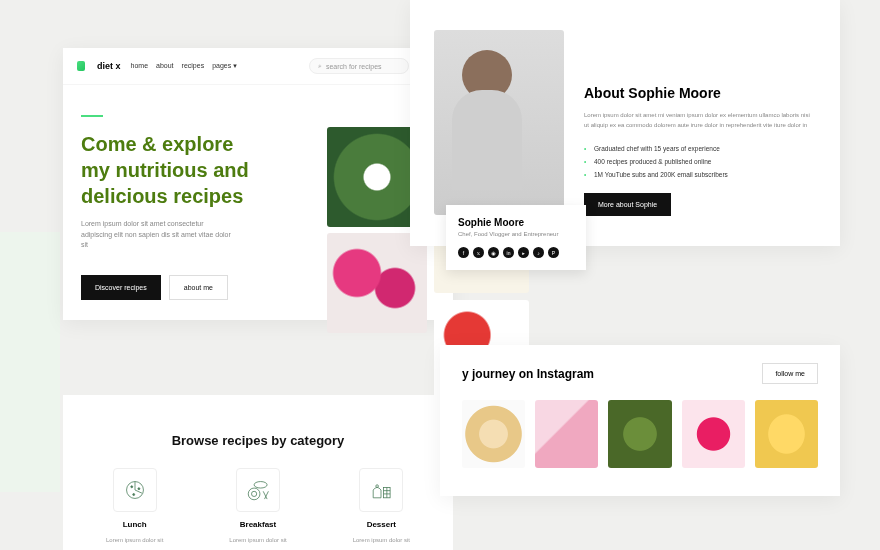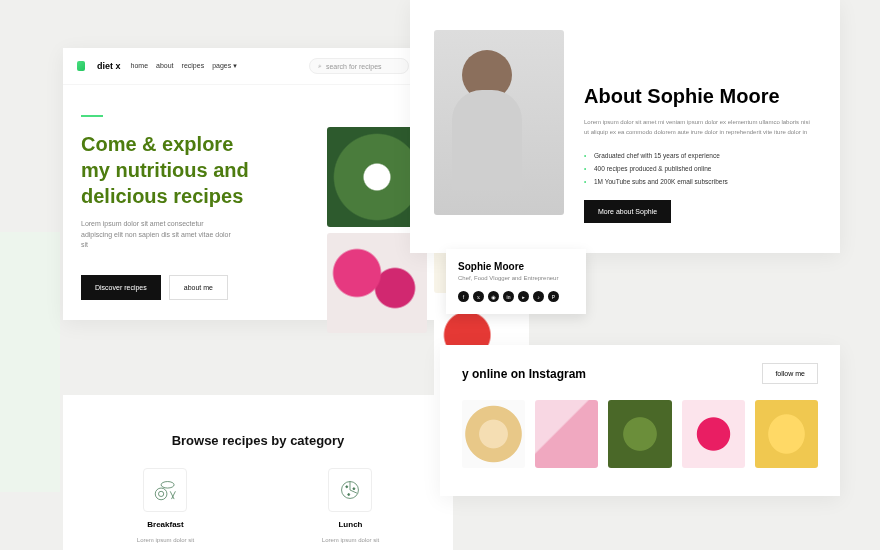--- a/index.html
+++ b/index.html
@@ -33,27 +33,27 @@
 .cat-icon { width: 44px; height: 44px; border: 1px solid #eee; border-radius: 4px; display: flex; align-items: center; justify-content: center; }
 .cat-icon svg { width: 26px; height: 26px; stroke: #4a7c59; fill: none; stroke-width: 1.2; }
 .cat-label { font-size: 8px; font-weight: 700; }
 .cat-sub { font-size: 6px; color: #999; }
 
 
 .card2 { position: absolute; right: 40px; top: 0; width: 430px; background: #fff; box-shadow: 0 4px 20px rgba(0,0,0,0.06); padding: 30px 28px 30px 24px; display: flex; gap: 20px; }
 .portrait { width: 130px; height: 185px; background: linear-gradient(#ddd,#ccc); border-radius: 3px; position: relative; flex-shrink: 0; overflow: hidden; }
 .portrait::before { content:''; position:absolute; left:28px; top:20px; width:50px; height:50px; background:#8b6f5c; border-radius:50%; }
 .portrait::after { content:''; position:absolute; left:18px; top:60px; width:70px; height:100px; background:#cfcfcf; border-radius:30px 30px 0 0; }
-.profile-card { position: absolute; left: 12px; top: 175px; width: 140px; background: #fff; box-shadow: 0 4px 12px rgba(0,0,0,0.1); padding: 12px; margin-top: 44px; }
+.profile-card { position: absolute; left: 12px; top: 175px; width: 140px; background: #fff; box-shadow: 0 4px 12px rgba(0,0,0,0.1); padding: 12px; }
 .profile-name { font-size: 10px; font-weight: 700; }
 .profile-role { font-size: 6px; color: #888; margin-top: 3px; }
 .socials { display: flex; gap: 4px; margin-top: 10px; }
 .social { width: 11px; height: 11px; background: #111; border-radius: 50%; display: flex; align-items: center; justify-content: center; color: #fff; font-size: 5px; cursor: pointer; }
 .about { flex: 1; padding-top: 55px; }
-.about h3 { font-size: 20px; font-weight: 700; margin-bottom: 10px; }
+.about h3 { font-size: 14px; font-weight: 700; margin-bottom: 10px; }
 .about-text { font-size: 6px; color: #888; line-height: 1.6; margin-bottom: 12px; }
 .bullets { list-style: none; }
 .bullets li { font-size: 6.5px; color: #333; padding: 3px 0 3px 10px; position: relative; }
 .bullets li::before { content: '•'; position: absolute; left: 0; color: #4ade80; }
 .about .btn-dark { margin-top: 12px; }
 
 
 .card3 { position: absolute; right: 40px; top: 345px; width: 400px; background: #fff; box-shadow: 0 4px 20px rgba(0,0,0,0.06); padding: 18px 22px 28px; }
 .card3-head { display: flex; align-items: center; justify-content: space-between; margin-bottom: 16px; }
 .card3-head h3 { font-size: 12px; font-weight: 700; }
@@ -111,43 +111,55 @@
       <div class="food-img f-smoothie" style="width:100px;height:100px;"></div>
     </div>
     <div class="food-tall f-orange"></div>
     <div class="food-tall f-strawberry" style="top:215px;height:100px;"></div>
   </div>
 </div>
 
 <div class="browse-section">
   <h2>Browse recipes by category</h2>
   <div class="categories">
+    <div class="cat">
+      <div class="cat-icon">
+          <svg viewBox="0 0 40 40">
+            <circle cx="20" cy="20" r="13"></circle>
+            <path d="M20 7 L20 20 L31 25"></path>
+            <circle cx="15" cy="15" r="1.5" fill="#4a7c59"></circle>
+            <circle cx="26" cy="18" r="1.5" fill="#4a7c59"></circle>
+            <circle cx="18" cy="27" r="1.5" fill="#4a7c59"></circle>
+          </svg>
+        </div>
+      <div class="cat-label">Lunch</div>
+      <div class="cat-sub">Lorem ipsum dolor sit</div>
+    </div>
     <div class="cat">
       <div class="cat-icon">
           <svg viewBox="0 0 40 40">
             <ellipse cx="24" cy="12" rx="10" ry="5"></ellipse>
             <circle cx="14" cy="26" r="9"></circle>
             <circle cx="14" cy="26" r="4"></circle>
             <path d="M28 22 l6 12 M36 22 l-6 12"></path>
           </svg>
         </div>
       <div class="cat-label">Breakfast</div>
       <div class="cat-sub">Lorem ipsum dolor sit</div>
     </div>
     <div class="cat">
       <div class="cat-icon">
           <svg viewBox="0 0 40 40">
-            <circle cx="20" cy="20" r="13"></circle>
-            <path d="M20 7 L20 20 L31 25"></path>
-            <circle cx="15" cy="15" r="1.5" fill="#4a7c59"></circle>
-            <circle cx="26" cy="18" r="1.5" fill="#4a7c59"></circle>
-            <circle cx="18" cy="27" r="1.5" fill="#4a7c59"></circle>
+            <path d="M8 20 Q14 12 20 20 L20 32 L8 32 Z"></path>
+            <circle cx="14" cy="14" r="2"></circle>
+            <rect x="24" y="16" width="10" height="16"></rect>
+            <path d="M24 21 h10 M24 26 h10 M29 16 v16"></path>
           </svg>
         </div>
-      <div class="cat-label">Lunch</div>
+      <div class="cat-label">Dessert</div>
       <div class="cat-sub">Lorem ipsum dolor sit</div>
     </div>
   </div>
 </div>
 
 <div class="card2">
   <div style="position:relative;">
     <div class="portrait"></div>
     <div class="profile-card">
       <div class="profile-name">Sophie Moore</div>
@@ -170,21 +182,21 @@
       <li>Graduated chef with 15 years of experience</li>
       <li>400 recipes produced &amp; published online</li>
       <li>1M YouTube subs and 200K email subscribers</li>
     </ul>
     <button class="btn-dark">More about Sophie</button>
   </div>
 </div>
 
 <div class="card3">
   <div class="card3-head">
-    <h3>y online on Instagram</h3>
+    <h3>y journey on Instagram</h3>
     <button class="btn-outline">follow me</button>
   </div>
   <div class="ig-grid">
     <div class="ig-img f-toast"></div>
     <div class="ig-img f-pop"></div>
     <div class="ig-img f-green"></div>
     <div class="ig-img f-pink"></div>
     <div class="ig-img f-crepe"></div>
   </div>
 </div>

